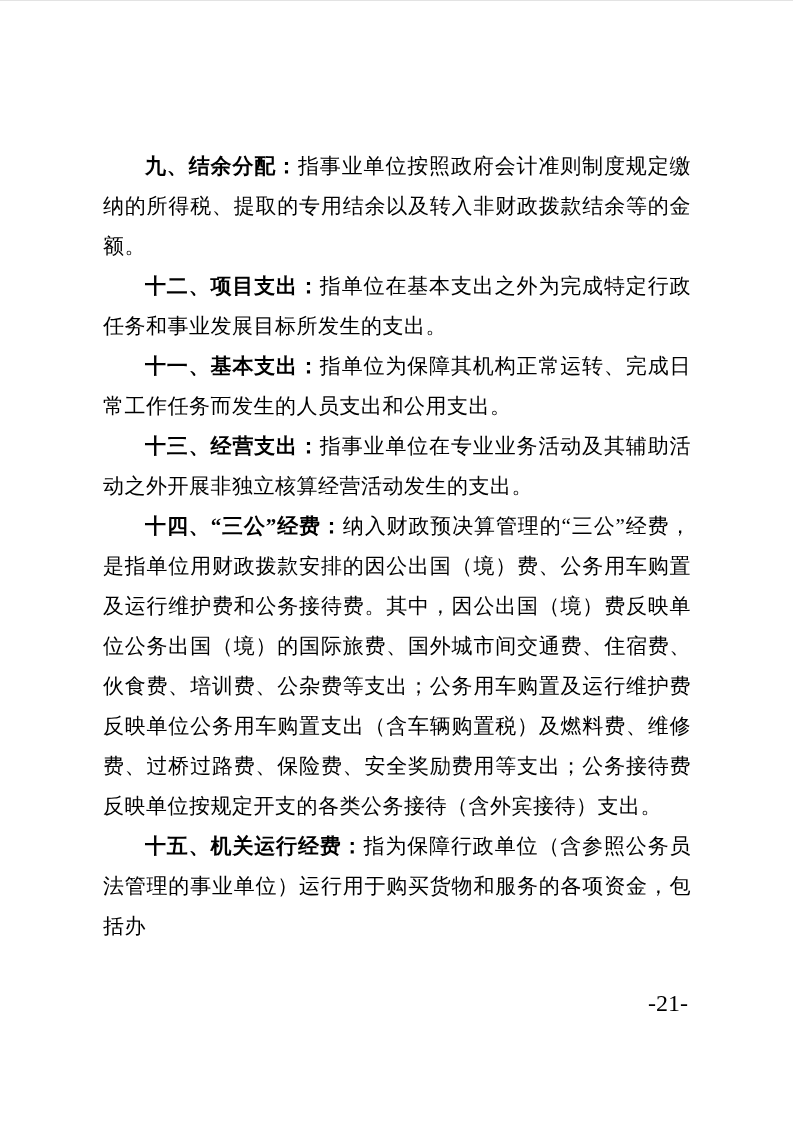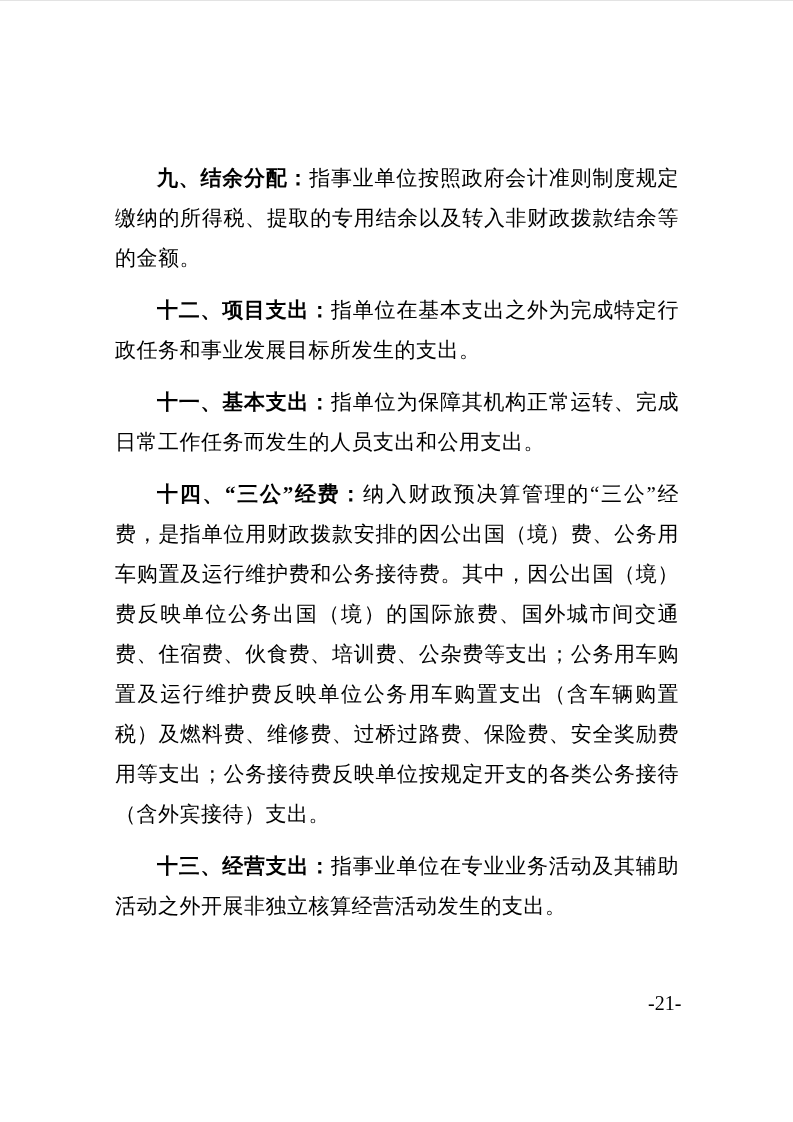--- a/index.html
+++ b/index.html
@@ -22,33 +22,33 @@
       left: 103px;
       top: 145px;
       width: 588px;
       font-size: 21px;
       line-height: 40px;
       text-align: justify;
       word-break: break-all;
       letter-spacing: 0.5px;
     }
     .para {
-      margin: 12px;
+      margin: 0;
       padding: 0;
       text-indent: 42px;
     }
     .term {
       font-weight: bold;
     }
     .page-number {
       position: absolute;
       left: 648px;
       top: 991px;
       width: 50px;
-      font-size: 20px;
+      font-size: 24px;
       line-height: 22px;
       text-align: left;
       font-family: "Liberation Serif", serif;
       color: #000000;
       white-space: nowrap;
     }
   </style>
 </head>
 <body>
 
@@ -56,22 +56,23 @@
 
   <main class="content">
 
     <p class="para"><b class="term">九、结余分配：</b><span>指事业单位按照政府会计准则制度规定缴纳的所得税、提取的专用结余以及转入非财政拨款结余等的金额。</span></p>
 
 
     <p class="para"><b class="term">十二、项目支出：</b><span>指单位在基本支出之外为完成特定行政任务和事业发展目标所发生的支出。</span></p>
 
     <p class="para"><b class="term">十一、基本支出：</b><span>指单位为保障其机构正常运转、完成日常工作任务而发生的人员支出和公用支出。</span></p>
 
+    <p class="para"><b class="term">十三、经营支出：</b><span>指事业单位在专业业务活动及其辅助活动之外开展非独立核算经营活动发生的支出。</span></p>
+
     <p class="para"><b class="term">十四、“三公”经费：</b><span>纳入财政预决算管理的“三公”经费，是指单位用财政拨款安排的因公出国（境）费、公务用车购置及运行维护费和公务接待费。其中，因公出国（境）费反映单位公务出国（境）的国际旅费、国外城市间交通费、住宿费、伙食费、培训费、公杂费等支出；公务用车购置及运行维护费反映单位公务用车购置支出（含车辆购置税）及燃料费、维修费、过桥过路费、保险费、安全奖励费用等支出；公务接待费反映单位按规定开支的各类公务接待（含外宾接待）支出。</span></p>
 
-    <p class="para"><b class="term">十三、经营支出：</b><span>指事业单位在专业业务活动及其辅助活动之外开展非独立核算经营活动发生的支出。</span></p>
-
+    <p class="para"><b class="term">十五、机关运行经费：</b><span>指为保障行政单位（含参照公务员法管理的事业单位）运行用于购买货物和服务的各项资金，包括办</span></p>
 
   </main>
 
   <div class="page-number">-21-</div>
 
 </div>
 
 </body></html>

